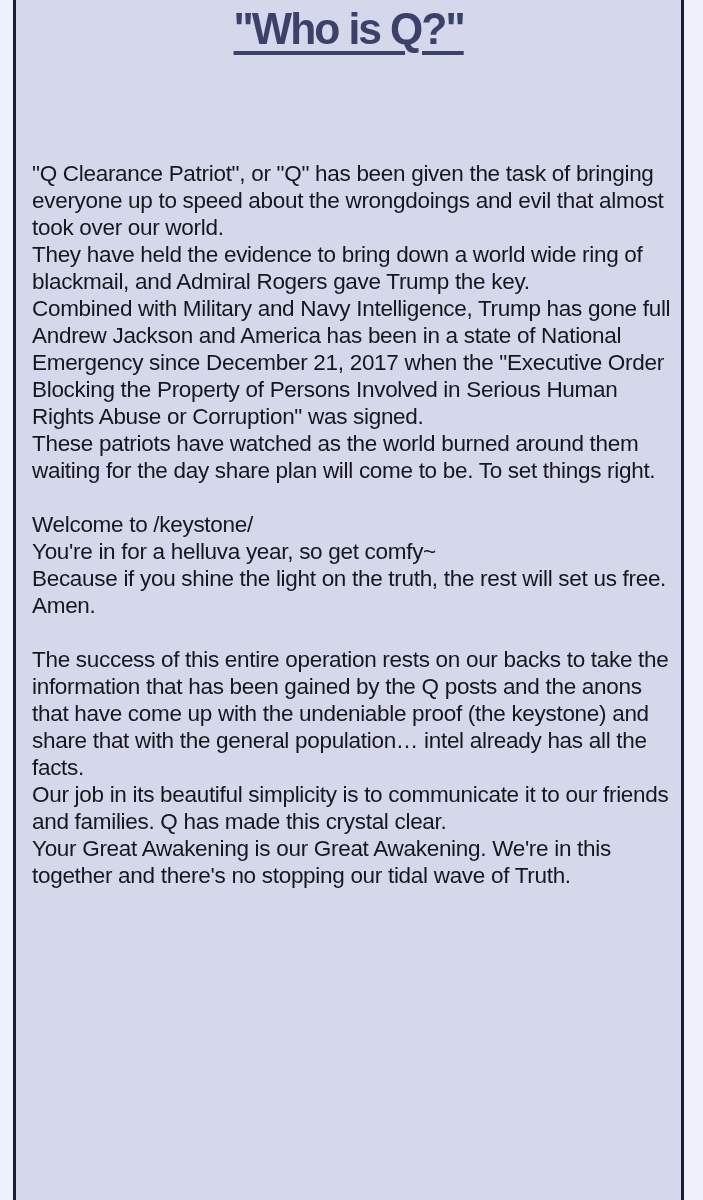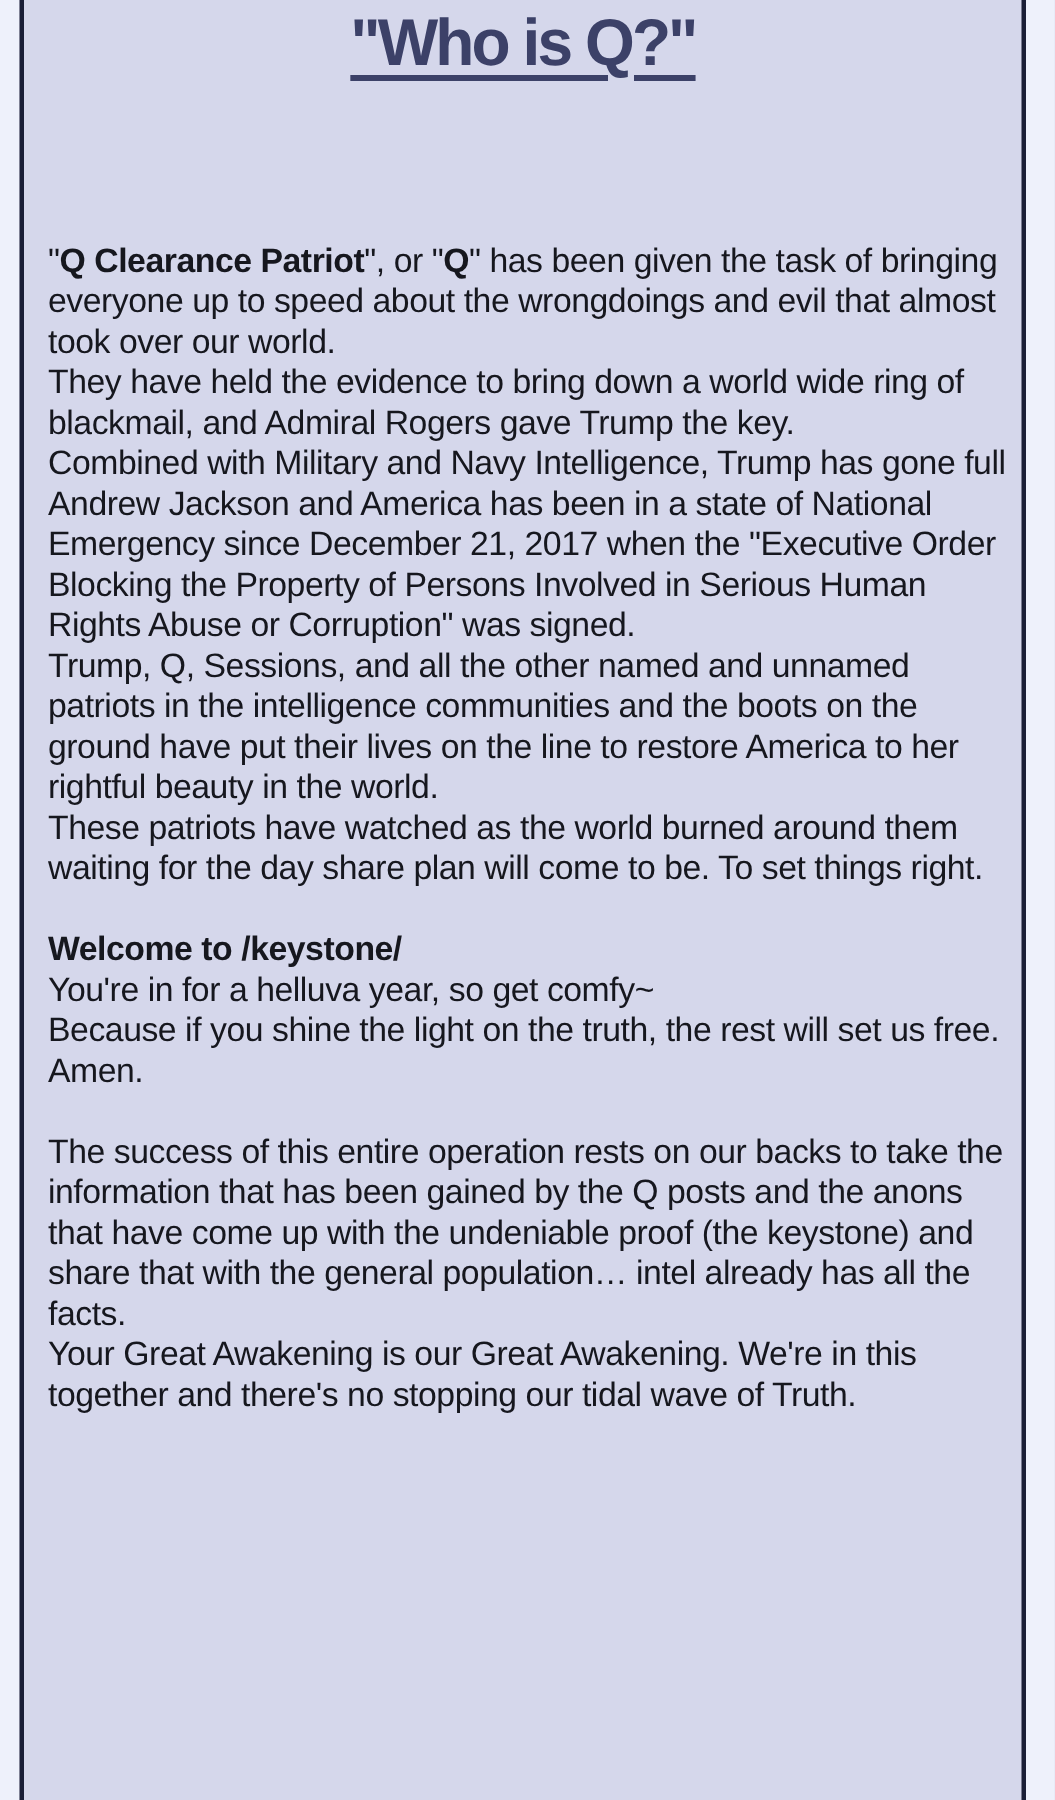--- a/index.html
+++ b/index.html
@@ -46,42 +46,42 @@
     width: 646px;
   }
   .content p {
     margin: 0;
     font-size: 22.5px;
     line-height: 27px;
     letter-spacing: -0.3px;
     color: #16171e;
   }
   .content p span.bold {
-    font-weight: bold;
+    font-weight: normal;
   }
   .spacer {
     height: 27px;
   }
 </style>
 </head>
 <body>
 
 <div class="page">
   <div class="title-wrap">
     <h1 class="title">"Who is Q?"</h1>
   </div>
   <div class="content">
       <p><span>"</span><span class="bold">Q Clearance Patriot</span><span>", or "</span><span class="bold">Q</span><span>" has been given the task of bringing everyone up to speed about the wrongdoings and evil that almost took over our world.</span></p>
       <p><span>They have held the evidence to bring down a world wide ring of blackmail, and Admiral Rogers gave Trump the key.</span></p>
       <p><span>Combined with Military and Navy Intelligence, Trump has gone full Andrew Jackson and America has been in a state of National Emergency since December 21, 2017 when the "Executive Order Blocking the Property of Persons Involved in Serious Human Rights Abuse or Corruption" was signed.</span></p>
-      <p><span>Trump, Q, Sessions, and all the other named and unnamed patriots in the intelligence communities and the boots on the ground have put their lives on the line to restore America to her rightful beauty in the world.</span></p>
       <p><span>These patriots have watched as the world burned around them waiting for the day share plan will come to be. To set things right.</span></p>
       <div class="spacer"></div>
       <p><span class="bold">Welcome to /keystone/</span></p>
       <p><span>You're in for a helluva year, so get comfy~</span></p>
       <p><span>Because if you shine the light on the truth, the rest will set us free.</span></p>
       <p><span>Amen.</span></p>
       <div class="spacer"></div>
       <p><span>The success of this entire operation rests on our backs to take the information that has been gained by the Q posts and the anons that have come up with the undeniable proof (the keystone) and share that with the general population… intel already has all the facts.</span></p>
+      <p><span>Our job in its beautiful simplicity is to communicate it to our friends and families. Q has made this crystal clear.</span></p>
       <p><span>Your Great Awakening is our Great Awakening. We're in this together and there's no stopping our tidal wave of Truth.</span></p>
       <div class="spacer"></div>
     </div>
 </div>
 
 </body></html>

